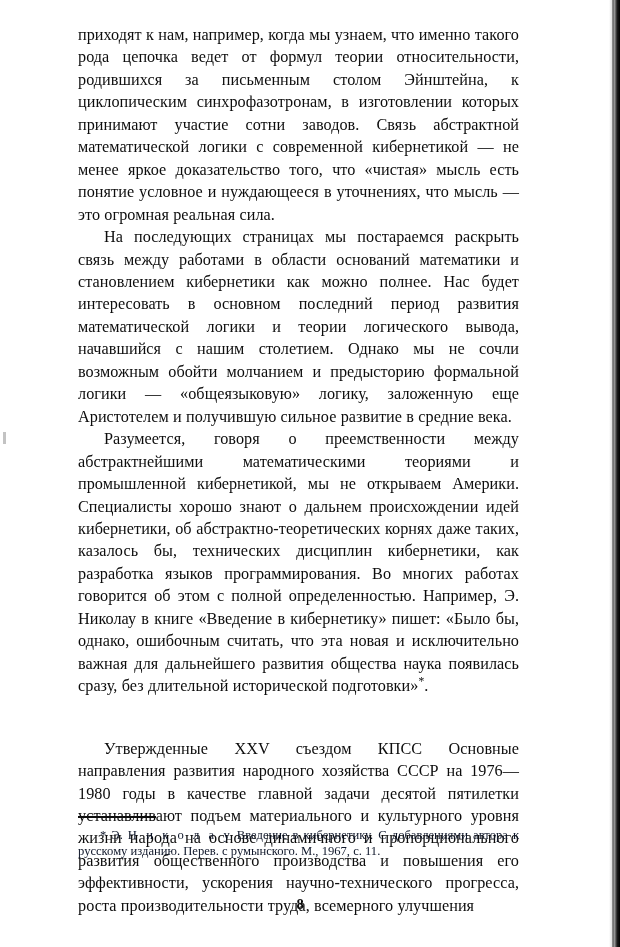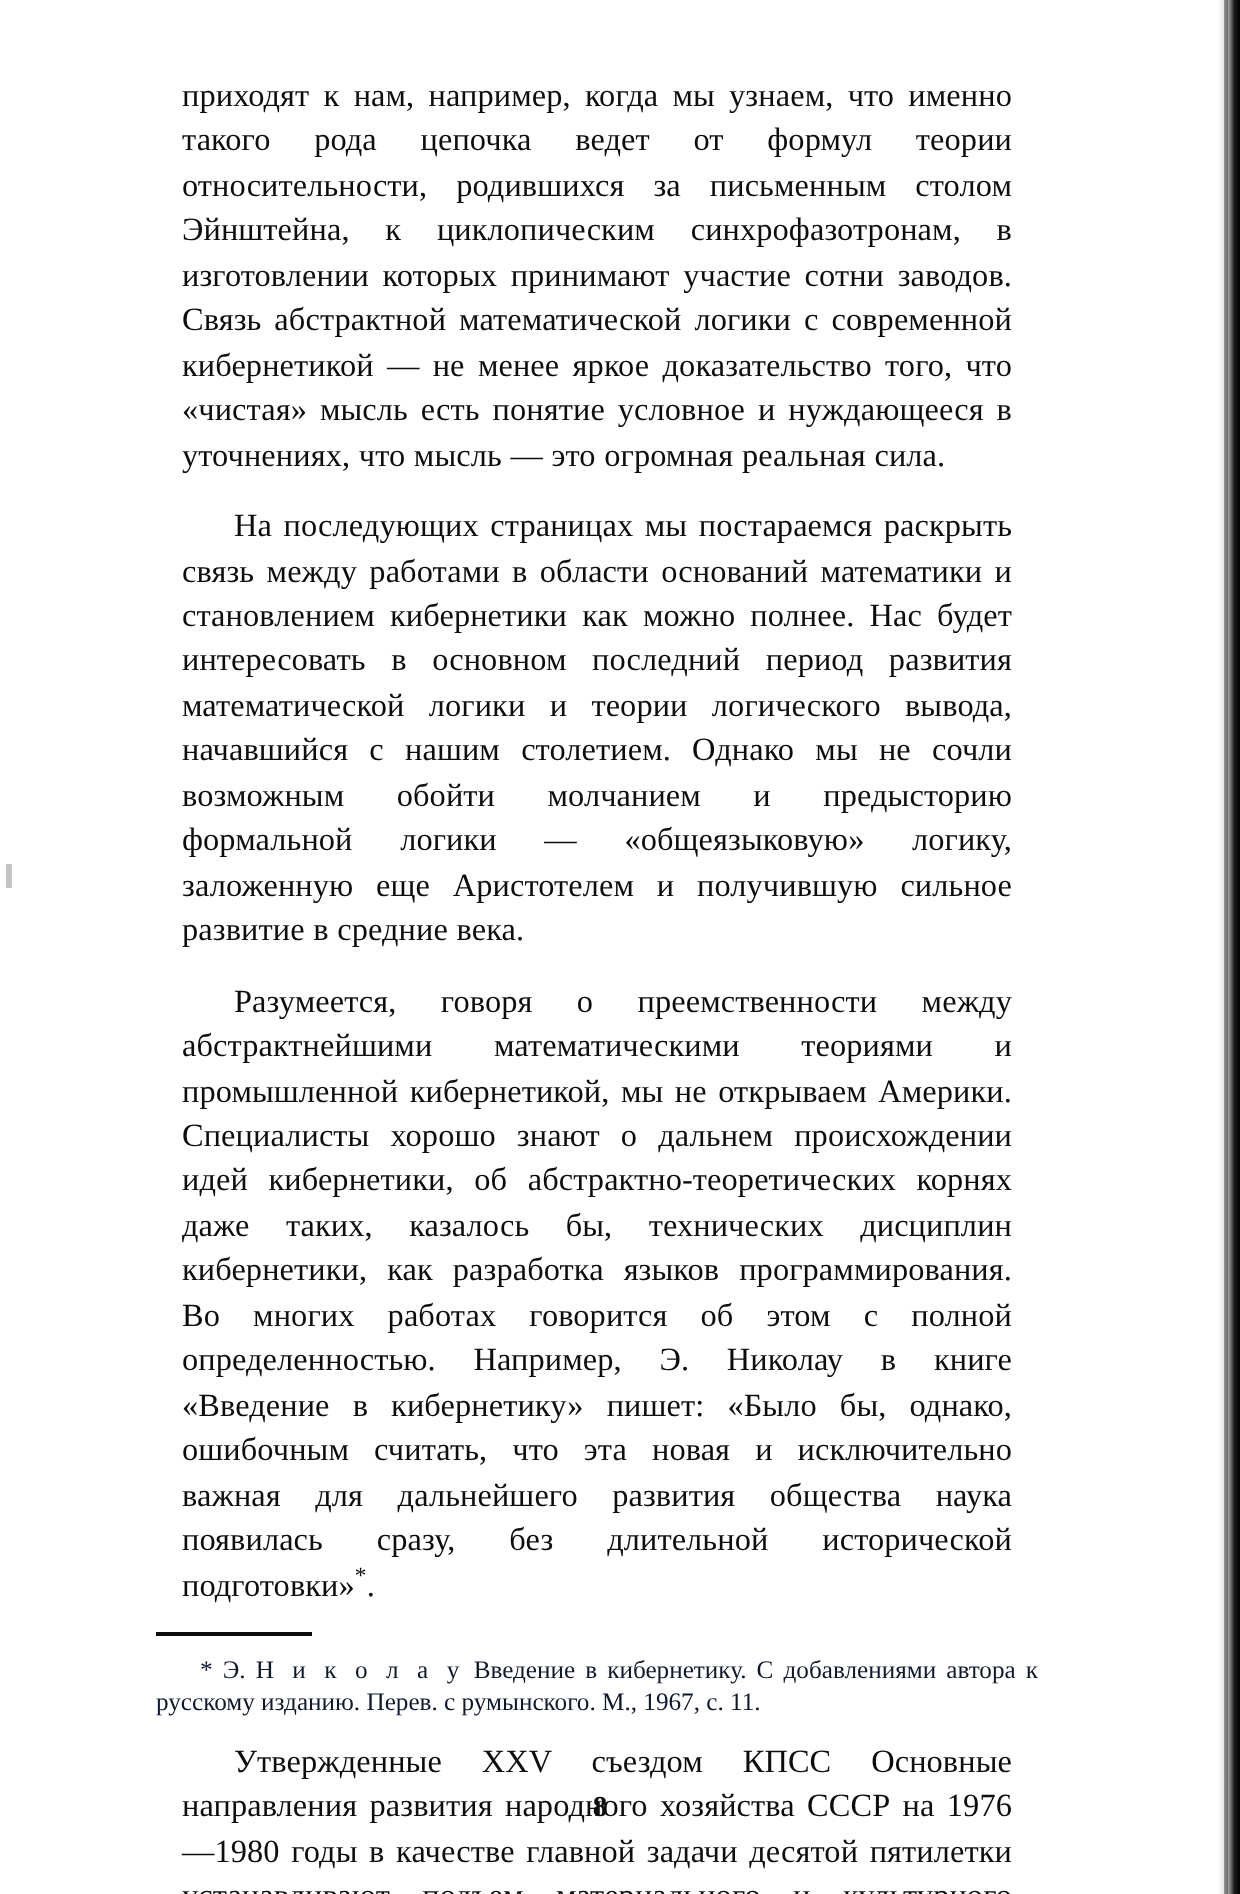--- a/index.html
+++ b/index.html
@@ -42,21 +42,21 @@
     background: #b9b9b9;
     opacity: .85;
   }
   .text-block {
     position: absolute;
     left: 78px;
     top: 24px;
     width: 441px;
   }
   p.para {
-    margin: 13px;
+    margin: 0;
     text-align: justify;
     text-justify: inter-word;
     font-size: 16.2px;
     line-height: 22.45px;
     letter-spacing: 0.05px;
     word-spacing: 0.2px;
     text-indent: 26px;
     hyphens: manual;
   }
   p.para.no-indent {

